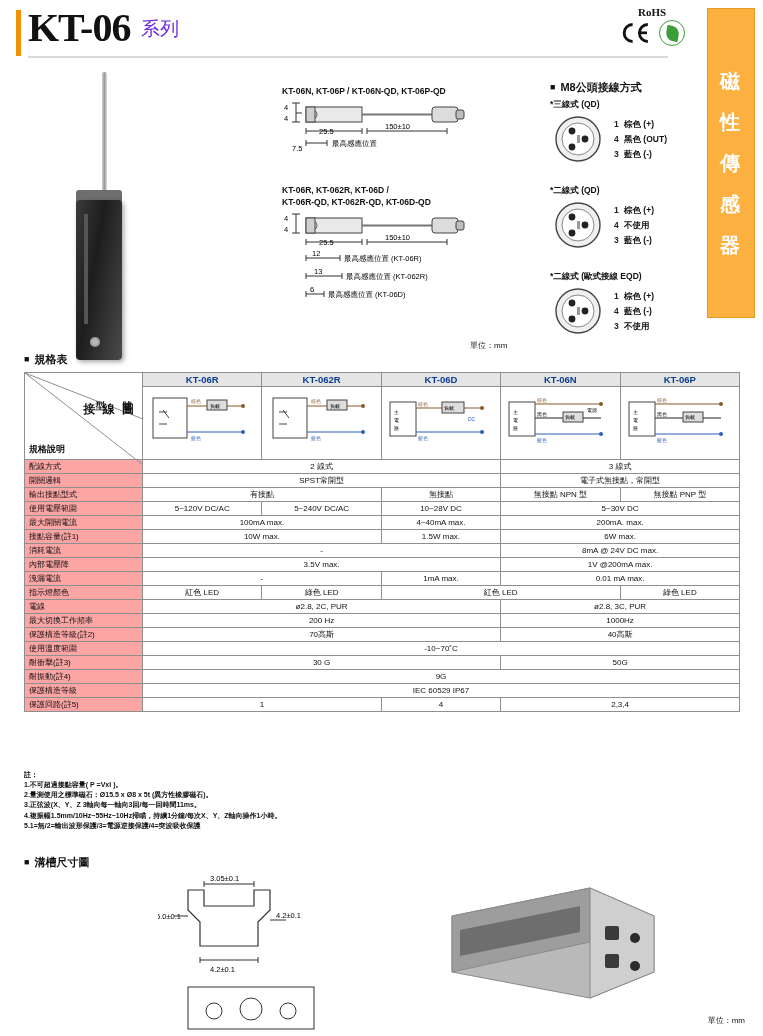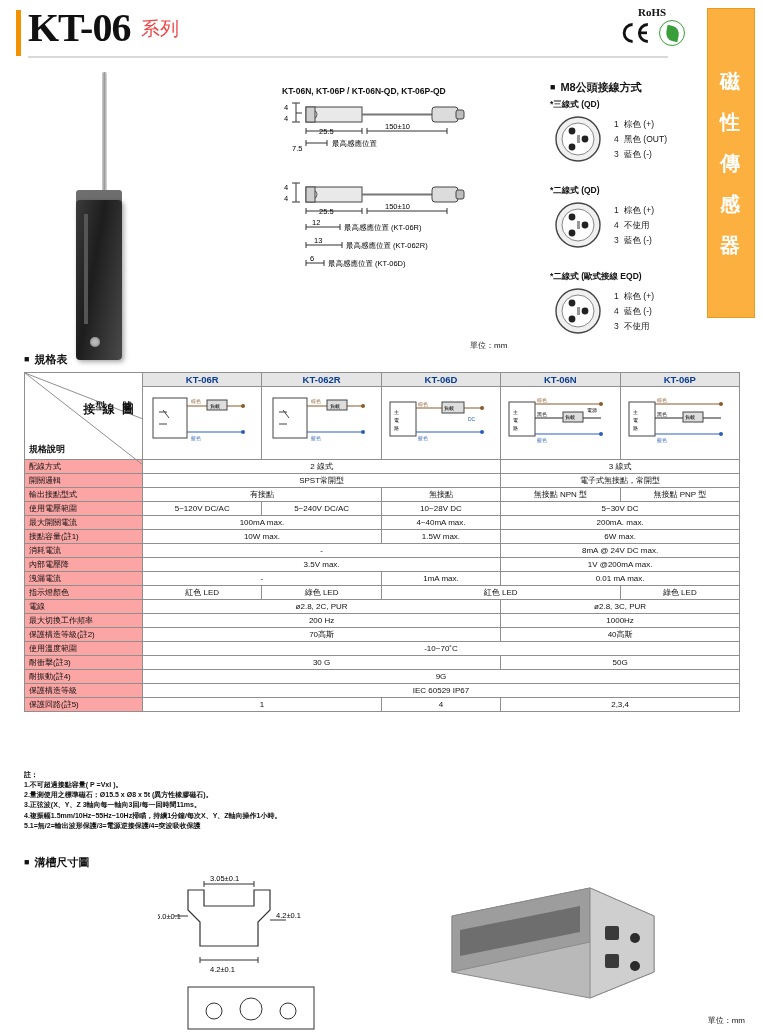--- a/index.html
+++ b/index.html
@@ -11,21 +11,21 @@
     color:#111;
     background:#ffffff;
     position:relative;
     overflow:hidden;
   }
   
   .page { position:relative; width:763px; height:1036px; }
   .left-bar { position:absolute; left:16px; top:10px; width:5px; height:46px; background:#f39200; }
   .title-block { position:absolute; left:28px; top:8px; }
   .kt-title { font-family:"Liberation Serif", serif; font-size:40px; font-weight:bold; letter-spacing:-1px; color:#111; line-height:1; display:inline-block; }
-  .kt-series { font-size:19px; margin-left:8px; color:#ef4444; display:inline-block; vertical-align:6px; }
+  .kt-series { font-size:19px; margin-left:8px; color:#6d28d9; display:inline-block; vertical-align:6px; }
   .header-rule { position:absolute; left:28px; top:56px; width:640px; height:2px; background:#d9d9d9; }
   .rohs { position:absolute; right:78px; top:6px; text-align:center; }
   .rohs-text { font-size:11px; font-weight:bold; font-family:"Liberation Serif", serif; }
   .rohs-icons { display:flex; gap:6px; align-items:center; margin-top:2px; }
   .ce { width:34px; height:22px; position:relative; }
   .leaf { width:26px; height:26px; border:1.5px solid #3a9e3a; border-radius:50%; position:relative; }
   .leaf:after { content:""; position:absolute; left:6px; top:5px; width:13px; height:15px; background:#3a9e3a; border-radius:0 60% 0 60%; transform:rotate(12deg); }
 
   
   .vtab {
@@ -48,21 +48,21 @@
   .sect-title { font-size:11px; font-weight:bold; color:#111; }
   .sq:before { content:"■"; color:#111; margin-right:5px; font-size:9px; vertical-align:1px;}
 
   
   .dim-block { position:absolute; left:272px; top:80px; width:240px; }
   .dim-sub { font-size:8.5px; font-weight:bold; margin:6px 0 2px 10px; line-height:1.35; }
 
   
   .m8-block { position:absolute; left:550px; top:80px; width:170px; }
   .m8-row { margin-top:4px; font-size:8.5px; font-weight:bold; }
-  .wire-lbl { font-size:8.5px; font-weight:normal; line-height:15px; }
+  .wire-lbl { font-size:8.5px; font-weight:bold; line-height:15px; }
   .wire-lbl i { font-style:normal; display:inline-block; width:10px; color:#222; }
 
   
   .spec-head { position:absolute; left:24px; top:352px; }
   table.spec { position:absolute; left:24px; top:372px; width:716px; border-collapse:collapse; font-size:8px; }
   table.spec td, table.spec th { border:1px solid #8f8f8f; padding:1px 3px; text-align:center; vertical-align:middle; height:13px; }
   table.spec td.lbl { text-align:left; width:118px; background:#fca5a5; padding-left:4px; }
   table.spec .modelcell { background:#e5e5e5; font-weight:bold; color:#0a3d91; font-size:9.5px; }
   .diagcell { height:74px; background:#fff; }
   .corner { position:relative; height:92px; }
@@ -152,20 +152,24 @@
       <line x1="175" y1="29" x2="175" y2="35" stroke="#333"></line>
       <text x="113" y="30" font-size="7.5">150±10</text>
 
       <line x1="34" y1="44" x2="55" y2="44" stroke="#333"></line>
       <line x1="34" y1="41" x2="34" y2="47" stroke="#333"></line>
       <line x1="55" y1="41" x2="55" y2="47" stroke="#333"></line>
       <text x="20" y="52" font-size="7.5">7.5</text>
       <text x="60" y="47" font-size="7.5">最高感應位置</text>
     </svg>
 
+    <div class="dim-sub">
+      <span>KT-06R, KT-062R, KT-06D /</span><br>
+      <span>KT-06R-QD, KT-062R-QD, KT-06D-QD</span>
+    </div>
 
     <svg width="230" height="130">
       <rect x="34" y="8" width="56" height="15" fill="#e9e9e9" stroke="#444"></rect>
       <circle cx="41" cy="15.5" r="4" fill="none" stroke="#555"></circle>
       <rect x="34" y="8" width="9" height="15" fill="#d0d0d0" stroke="#444"></rect>
       <line x1="90" y1="15.5" x2="160" y2="15.5" stroke="#777" stroke-width="2"></line>
       <rect x="160" y="8" width="26" height="15" rx="3" fill="#dcdcdc" stroke="#444"></rect>
       <rect x="184" y="11" width="8" height="9" rx="2" fill="#bdbdbd" stroke="#444"></rect>
       <line x1="24" y1="4" x2="24" y2="23" stroke="#333"></line>
       <line x1="20" y1="4" x2="28" y2="4" stroke="#333"></line>

